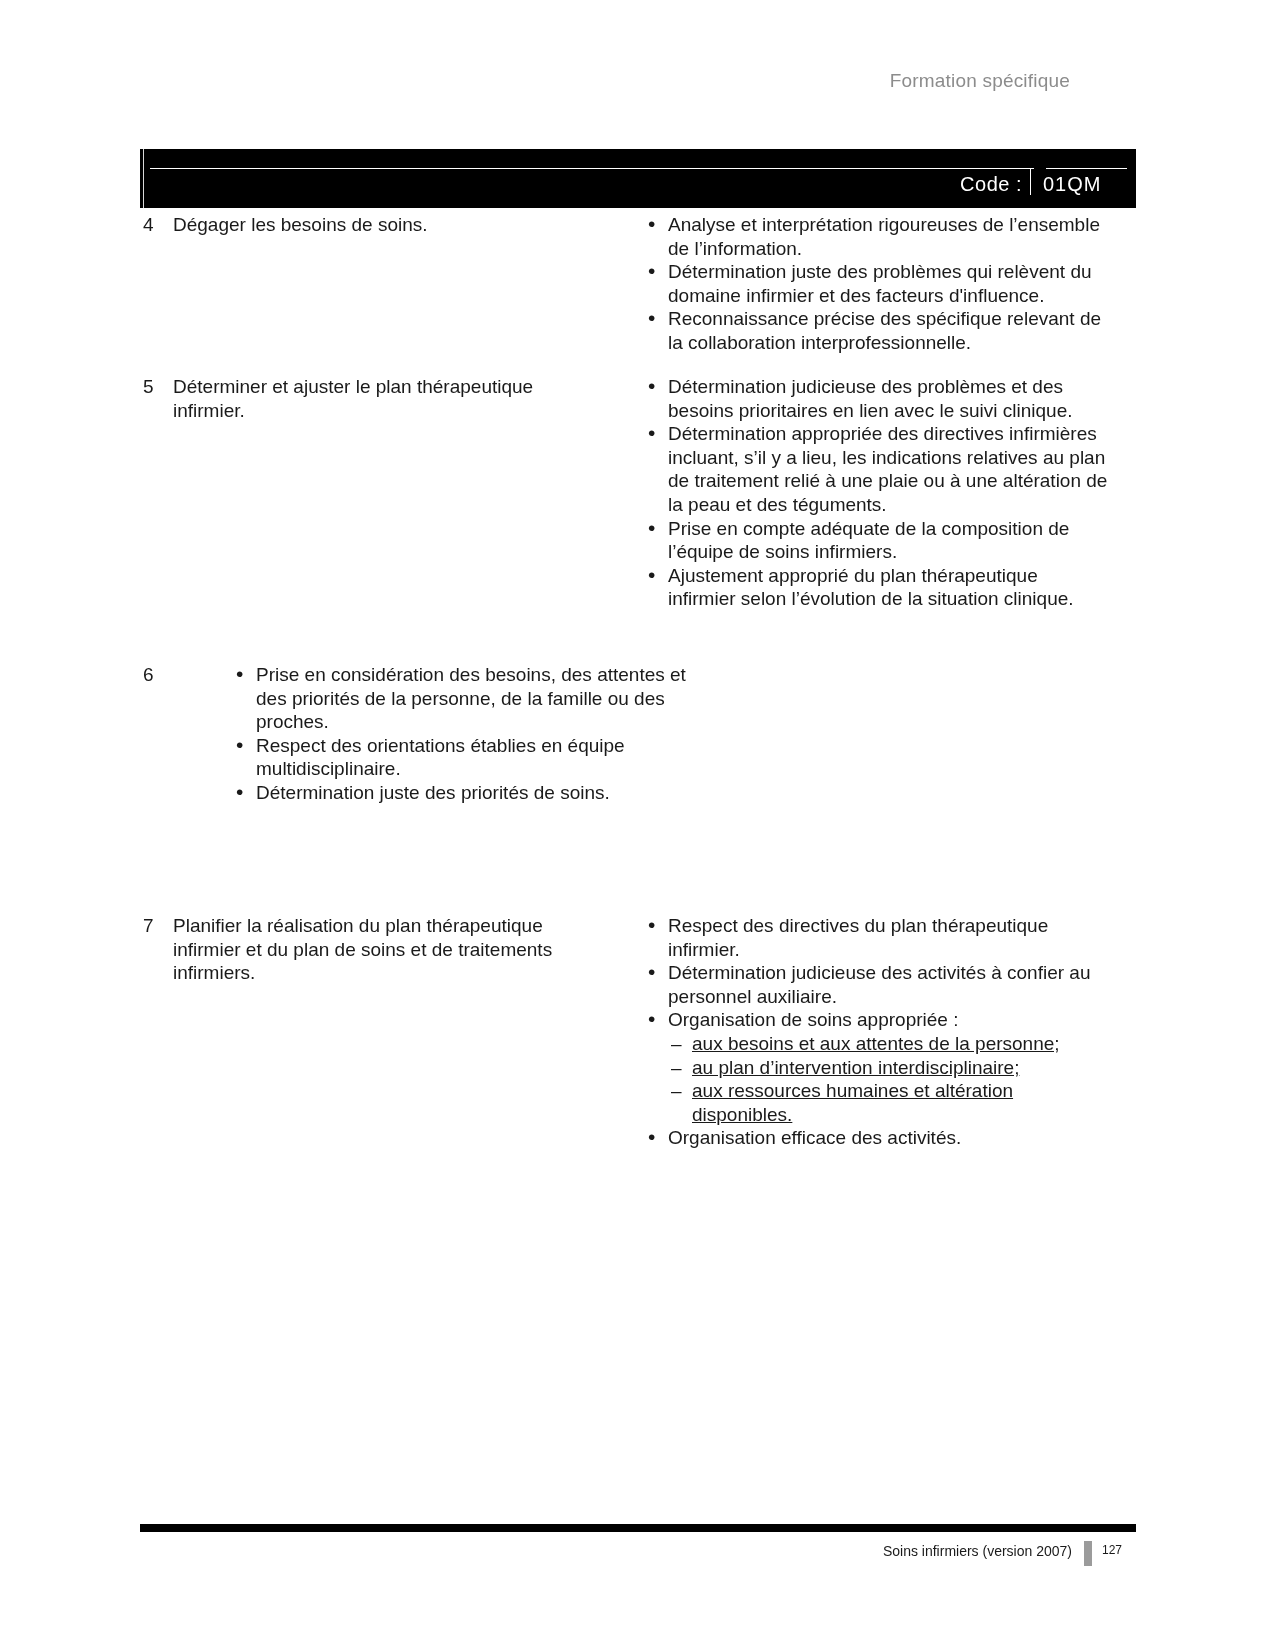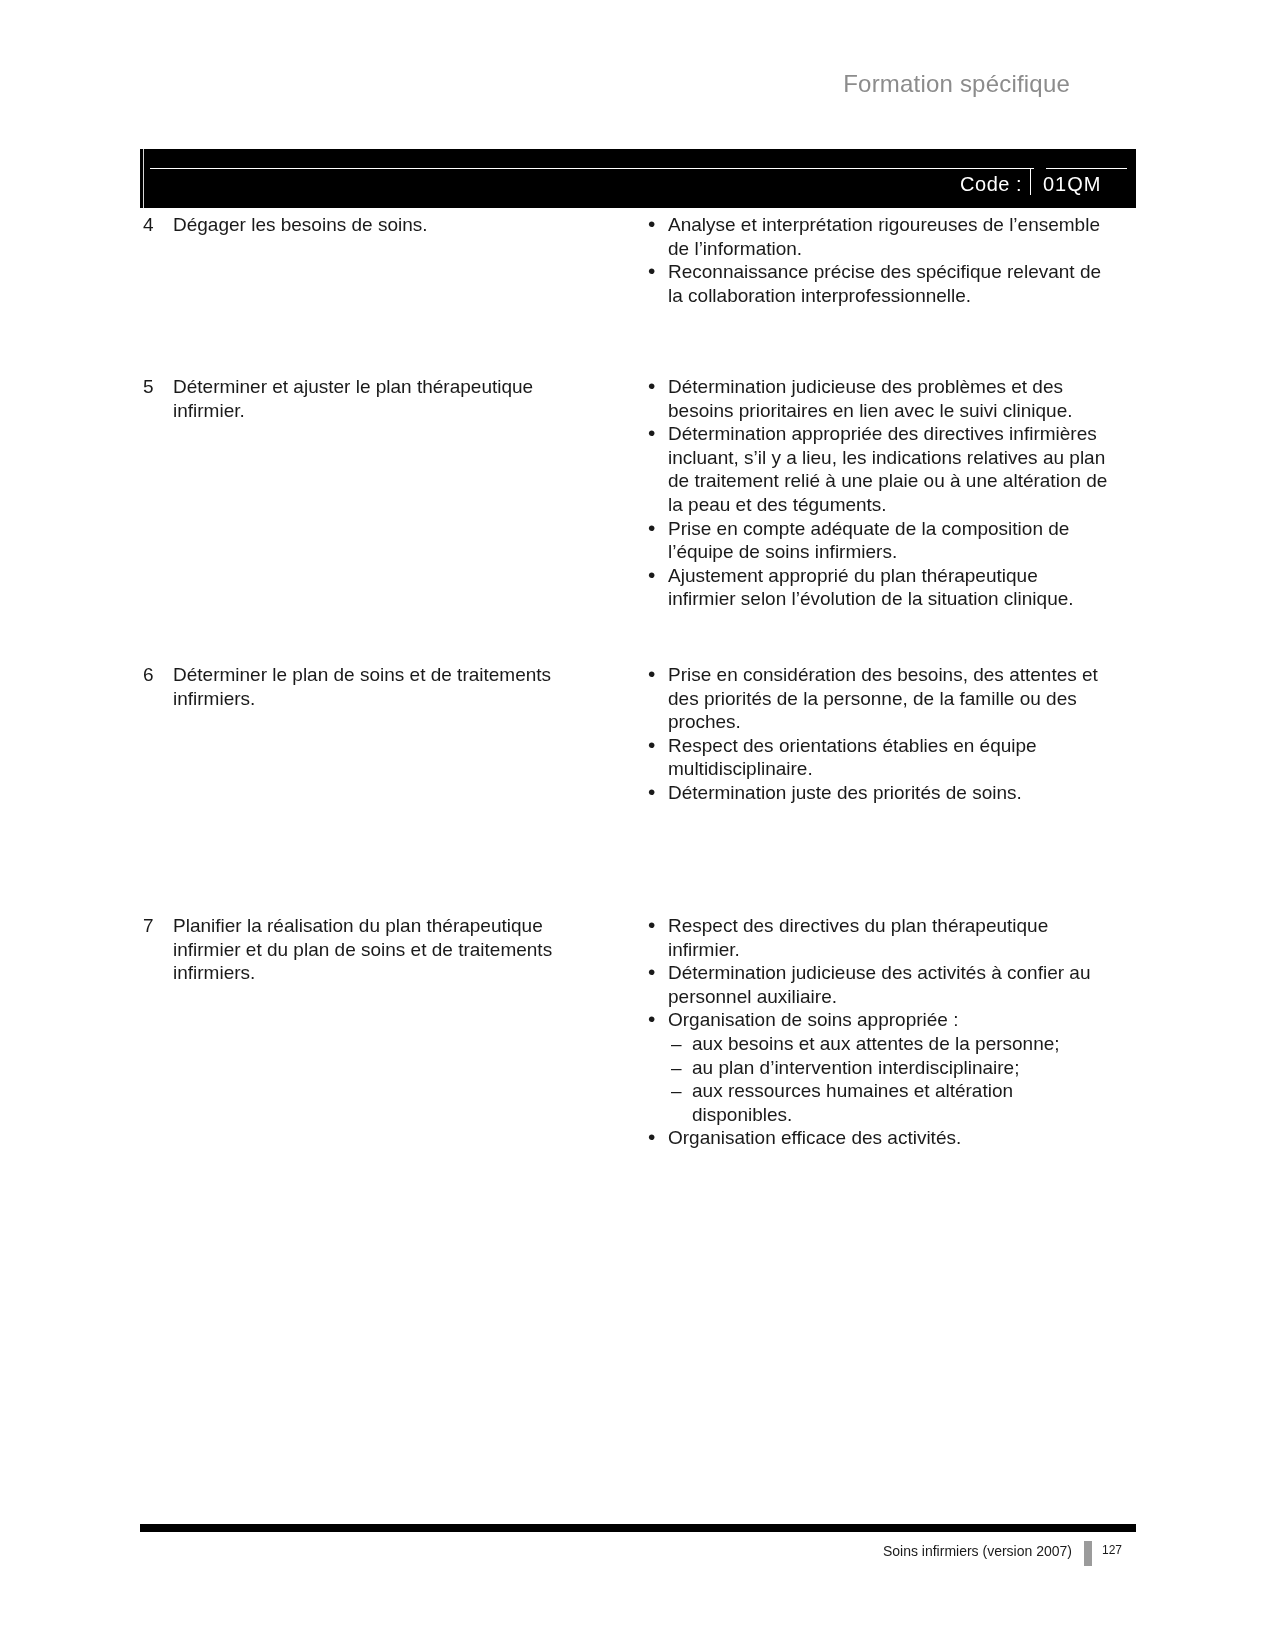--- a/index.html
+++ b/index.html
@@ -11,21 +11,21 @@
     font-family: "Liberation Sans", "DejaVu Sans", sans-serif;
     color: #1a1a1a;
     overflow: hidden;
   }
 
   
   .running-header {
     position: absolute;
     top: 70px;
     right: 205px;
-    font-size: 24px;
+    font-size: 19px;
     color: #8c8c8c;
     letter-spacing: 0.2px;
   }
 
   
   .code-bar {
     position: absolute;
     left: 140px;
     top: 149px;
     width: 996px;
@@ -105,20 +105,21 @@
   .row ul.bullets li::before {
     content: "\2022";
     position: absolute;
     left: 3px;
     top: -1px;
     font-size: 21px;
   }
   .sub-item {
     position: relative;
     padding-left: 24px;
+    text-decoration: underline;
   }
   .sub-item::before {
     content: "\2013";
     position: absolute;
     left: 3px;
   }
   .row-4 { top: 213px; }
   .row-5 { top: 375px; }
   .row-6 { top: 663px; }
   .row-7 { top: 914px; }
@@ -169,38 +170,38 @@
   <div class="code-sep"></div>
   <div class="code-label">Code :</div>
   <div class="code-value">01QM</div>
 </div>
 
 <div class="row row-4">
   <div class="num">4</div>
   <div class="title">Dégager les besoins de soins.</div>
   <ul class="bullets">
     <li><span>Analyse et interprétation rigoureuses de l’ensemble de l’information.</span></li>
+    <li><span>Détermination juste des problèmes qui relèvent du domaine infirmier et des facteurs d'influence.</span></li>
     <li><span>Reconnaissance précise des spécifique relevant de la collaboration interprofessionnelle.</span></li>
   </ul>
 </div>
 
 <div class="row row-5">
   <div class="num">5</div>
   <div class="title">Déterminer et ajuster le plan thérapeutique infirmier.</div>
   <ul class="bullets">
     <li><span>Détermination judicieuse des problèmes et des besoins prioritaires en lien avec le suivi clinique.</span></li>
     <li><span>Détermination appropriée des directives infirmières incluant, s’il y a lieu, les indications relatives au plan de traitement relié à une plaie ou à une altération de la peau et des téguments.</span></li>
     <li><span>Prise en compte adéquate de la composition de l’équipe de soins infirmiers.</span></li>
     <li><span>Ajustement approprié du plan thérapeutique infirmier selon l’évolution de la situation clinique.</span></li>
   </ul>
 </div>
 
 <div class="row row-6">
   <div class="num">6</div>
-  <div class="title">Déterminer le plan de soins et de traitements infirmiers.</div>
   <ul class="bullets">
     <li><span>Prise en considération des besoins, des attentes et des priorités de la personne, de la famille ou des proches.</span></li>
     <li><span>Respect des orientations établies en équipe multidisciplinaire.</span></li>
     <li><span>Détermination juste des priorités de soins.</span></li>
   </ul>
 </div>
 
 <div class="row row-7">
   <div class="num">7</div>
   <div class="title">Planifier la réalisation du plan thérapeutique infirmier et du plan de soins et de traitements infirmiers.</div>

